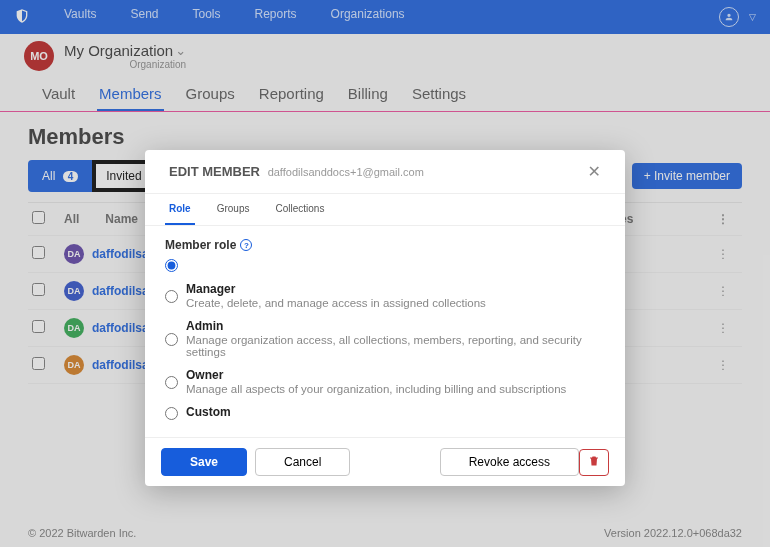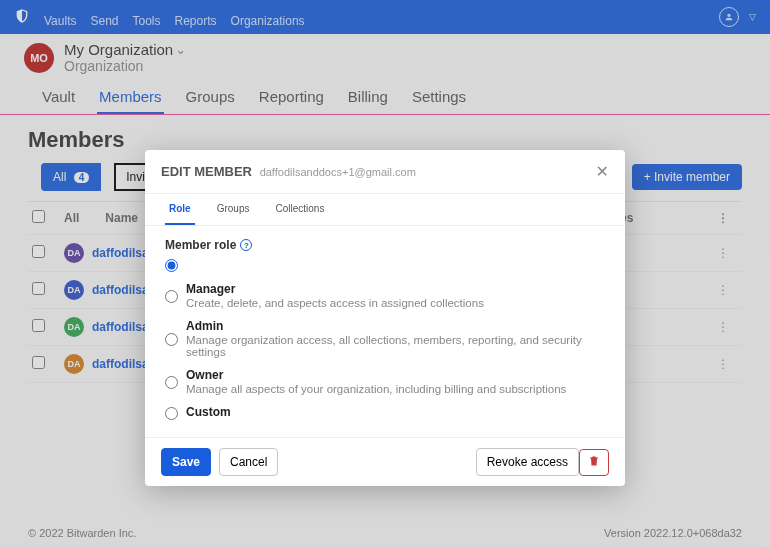--- a/index.html
+++ b/index.html
@@ -1,81 +1,81 @@
 <!DOCTYPE html>
 <html><head>
 <meta charset="utf-8">
 <style>
   * { box-sizing: border-box; margin: 0; padding: 0; font-family: -apple-system, BlinkMacSystemFont, "Segoe UI", Helvetica, Arial, sans-serif; }
   body { width: 770px; height: 547px; overflow: hidden; background: #f9f9f9; position: relative; font-size: 13px; color: #333; }
 
   
   .topnav { background: #175ddc; height: 34px; display: flex; align-items: center; padding: 0 14px; color: #fff; justify-content: space-between; }
-  .topnav-left { display: flex; align-items: flex-end; gap: 14px; }
+  .topnav-left { display: flex; align-items: flex-start; gap: 34px; }
   .logo { width: 16px; height: 18px; }
   .topnav a { color: #cfe0ff; font-size: 12px; text-decoration: none; }
   .topnav-right { display: flex; gap: 10px; align-items: center; color: #cfe0ff; }
   .avatar-circle { width: 20px; height: 20px; border: 1.3px solid #cfe0ff; border-radius: 50%; display:flex; align-items:center; justify-content:center; }
 
   
   .orghdr { display: flex; align-items: center; gap: 10px; padding: 7px 24px; }
   .org-badge { width: 30px; height: 30px; border-radius: 50%; background: #b91c1c; color:#fff; font-size:11px; font-weight:600; display:flex; align-items:center; justify-content:center; }
   .org-title { font-size: 15px; font-weight: 500; color: #333; }
-  .org-sub { font-size: 14px; color: #888; }
+  .org-sub { font-size: 10px; color: #888; text-align: right; }
   .chev { color:#888; margin-left:2px; }
 
   
   .tabs { display:flex; gap: 20px; padding: 0 40px; border-bottom: 1px solid #ec4899; font-size: 15px; }
   .tab { padding: 7px 2px; color: #555; cursor:pointer; border-bottom: 2px solid transparent; }
   .tab.active { color: #175ddc; border-bottom-color: #175ddc; }
 
   h1.page-title { font-size: 22px; font-weight: 600; color:#333; padding: 12px 28px 10px; }
 
   
   .filters { display:flex; gap:0; padding: 0 28px; align-items:center; }
-  .pill { border:2px solid #000000; padding:5px 10px; font-size:12px; background:#fff; cursor:pointer;margin-left:13px; }
+  .pill { border:4px solid #000000; padding:5px 10px; font-size:12px; background:#fff; cursor:pointer; }
   .pill.first{ border-top-left-radius:4px; border-bottom-left-radius:4px; }
   .pill.active{ background:#175ddc; color:#fff; border-color:#175ddc; }
   .badge { background:#fff; color:#175ddc; border-radius:8px; padding:0 5px; font-size:10px; margin-left:4px; font-weight:600;}
   .search { margin-left:10px; border:1px solid #c7c7c7; border-radius:4px; padding:5px 8px; font-size:12px; color:#888; min-width:160px; background:#fff; display:flex; align-items:center; gap:6px; }
   .invite-btn { margin-left:auto; background:#175ddc; color:#fff; border:none; border-radius:4px; padding:6px 12px; font-size:12px; cursor:pointer; }
 
   
   .tbl { margin: 10px 28px 0; border-top:1px solid #e5e5e5; }
   .thead, .trow { display:grid; grid-template-columns: 32px 1fr 120px 30px; padding:8px 4px; border-bottom:1px solid #eee; align-items:center; font-size:12px; color:#666; }
   .thead { font-weight:600; color:#666; }
   .trow .name { color:#175ddc; font-weight:600; display:flex; align-items:center; gap:8px; }
   .av { width:20px; height:20px; border-radius:50%; display:flex; align-items:center; justify-content:center; color:#fff; font-size:9px; font-weight:700; }
   .menu-dots { color:#888; cursor:pointer; text-align:center; }
   input[type=checkbox]{ width:13px; height:13px; }
 
   .footer { position:absolute; bottom:8px; left:0; right:0; display:flex; justify-content:space-between; padding:0 28px; font-size:11px; color:#777; }
 
   
   .overlay { position:absolute; inset:0; background:rgba(120,120,120,0.25); display:flex; align-items:flex-start; justify-content:center; padding-top:150px; }
   .modal { width: 480px; background:#fff; border-radius:4px; box-shadow:0 6px 30px rgba(0,0,0,.25); display:flex; flex-direction:column; }
-  .modal-hdr { display:flex; align-items:center; justify-content:space-between; padding:12px 16px; border-bottom:1px solid #eee; }
+  .modal-hdr { display:flex; align-items:center; justify-content:space-between; padding:12px 24px; border-bottom:1px solid #eee; }
   .modal-hdr h2 { font-size:13px; font-weight:600; color:#555; }
   .modal-hdr .email { font-size:11px; color:#999; font-weight:400; margin-left:4px; }
   .close-x { color:#888; cursor:pointer; font-size:16px; }
 
   .modal-tabs { display:flex; gap:18px; padding:0 20px; border-bottom:1px solid #eee; font-size:10px; }
   .mtab { padding:9px 4px; color:#555; cursor:pointer; border-bottom:2px solid transparent; }
   .mtab.active{ color:#175ddc; border-bottom-color:#175ddc; font-weight:600; }
 
   .modal-body { padding: 12px 20px; font-size:12px; color:#333; max-height: 290px; overflow:auto; }
   .section-label { font-weight:600; font-size:12px; display:flex; align-items:center; }
   .help { width:12px; height:12px; border-radius:50%; border:1px solid #175ddc; color:#175ddc; font-size:8px; display:inline-flex; align-items:center; justify-content:center; margin-left:4px; }
   .role-opt { display:flex; gap:8px; padding:5px 0; }
   .role-opt .txt .t { font-weight:600; font-size:12px; color:#222; }
   .role-opt .txt .d { font-size:11.5px; color:#888; margin-top:1px; }
   .role-opt input[type=radio]{ margin-top:2px; accent-color:#175ddc; }
 
   .modal-ftr { border-top:1px solid #eee; padding:10px 16px; display:flex; align-items:center; gap:8px; }
-  .btn { border-radius:4px; padding:6px 10px; font-size:12px; cursor:pointer; border:1px solid #c7c7c7; background:#fff; }
+  .btn { border-radius:4px; padding:6px 28px; font-size:12px; cursor:pointer; border:1px solid #c7c7c7; background:#fff; }
   .btn.primary{ background:#175ddc; color:#fff; border-color:#175ddc; font-weight:600; }
   .btn.danger-outline{ border-color:#c83c3e; color:#c83c3e; padding:5px 8px; }
   .modal-ftr .right { margin-left:auto; display:flex; align-items:center; }
 </style>
 </head>
 <body>
 
 <div class="topnav">
   <div class="topnav-left">
     <span>
@@ -215,21 +215,21 @@
         <span class="help">?</span>
       </div>
 
       <label class="role-opt">
         <input type="radio" name="role" checked="" style="">
       </label>
       <label class="role-opt">
         <input type="radio" name="role" style="">
         <div class="txt">
           <div class="t">Manager</div>
-          <div class="d">Create, delete, and aspects access in assigned collections</div>
+          <div class="d">Create, delete, and manage access in assigned collections</div>
         </div>
       </label>
       <label class="role-opt">
         <input type="radio" name="role" style="">
         <div class="txt">
           <div class="t">Admin</div>
           <div class="d">Manage organization access, all collections, members, reporting, and security settings</div>
         </div>
       </label>
       <label class="role-opt">

